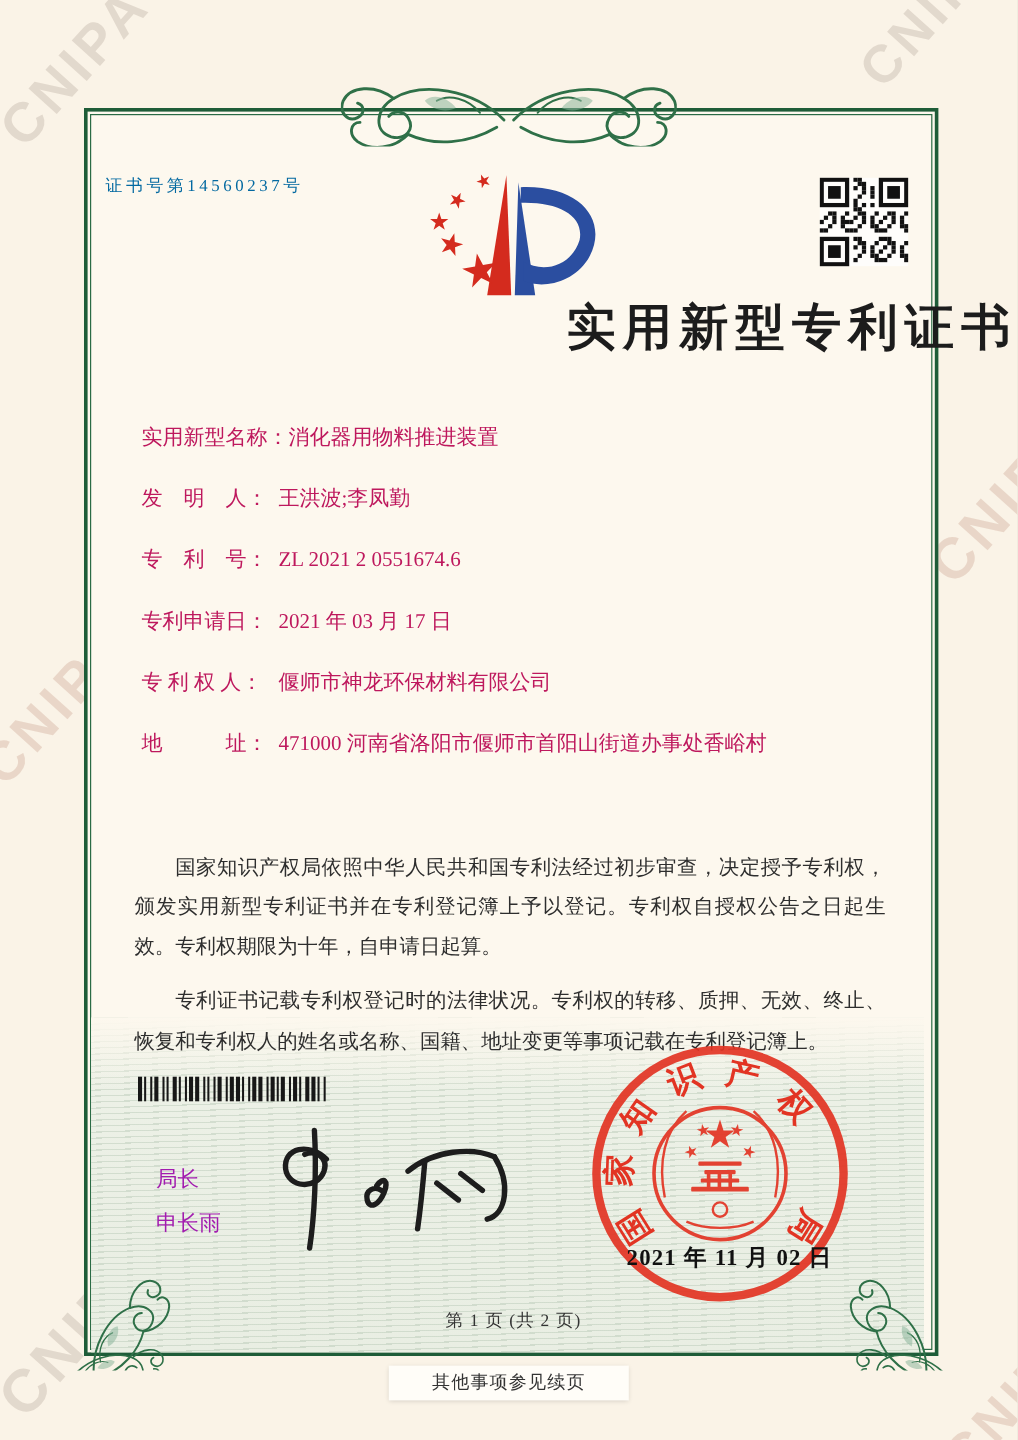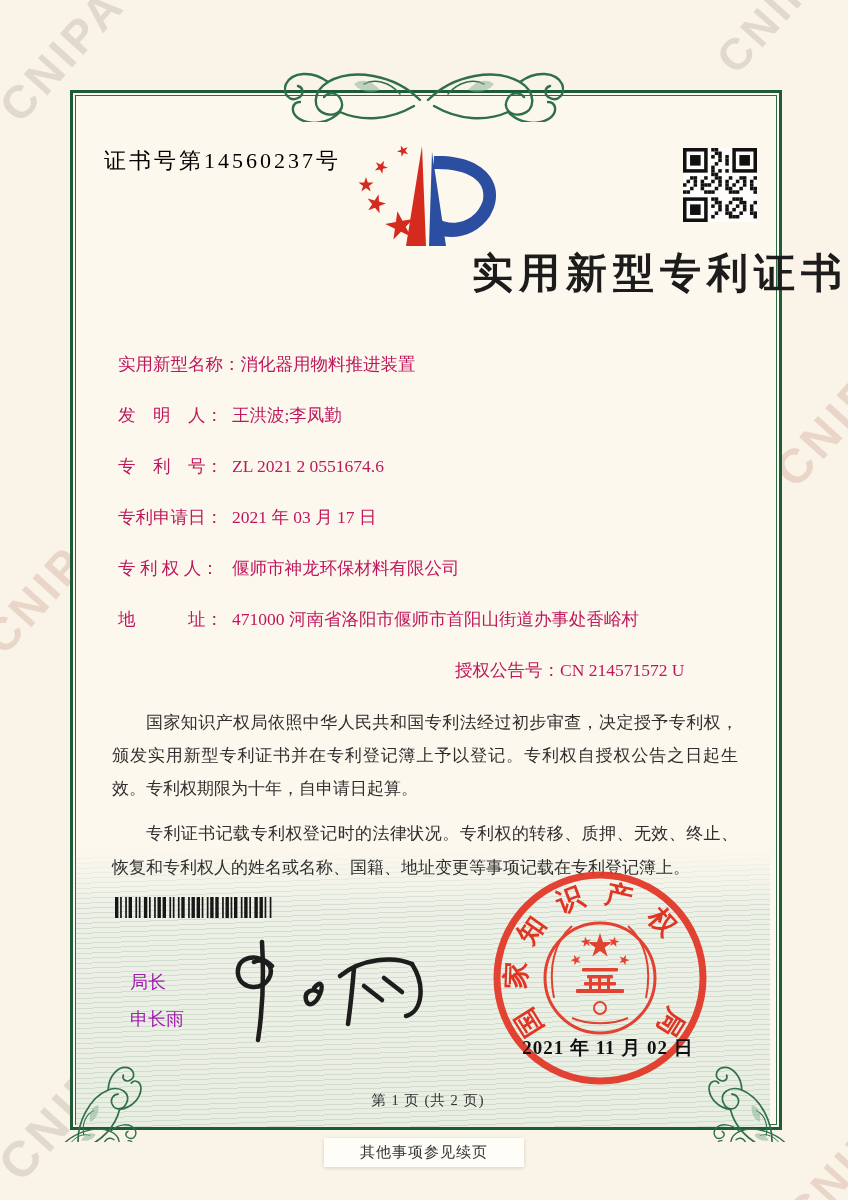--- a/index.html
+++ b/index.html
@@ -27,22 +27,22 @@
     background:
       linear-gradient(180deg,rgba(253,248,238,1) 0px,rgba(253,248,238,0) 60px),
       repeating-linear-gradient(178deg,rgba(122,154,126,0.22) 0px,rgba(122,154,126,0.22) 1px,rgba(0,0,0,0) 1px,rgba(0,0,0,0) 5px),
       linear-gradient(#edf1e7,#e9eee3);
   }
   .ornament{position:absolute;z-index:2;}
   .orn-top{left:284px;top:58px;}
   .orn-bl{left:52px;top:1046px;}
   .orn-br{left:686px;top:1046px;transform:scaleX(-1);}
   .cert-no{
-    position:absolute;left:104px;top:146px;z-index:2;
-    font-size:22px;letter-spacing:3px;color:#000000;
+    position:absolute;left:88px;top:146px;z-index:2;
+    font-size:14px;letter-spacing:3px;color:#0369a1;
   }
   .logo{position:absolute;left:336px;top:138px;z-index:2;}
   .qr{position:absolute;left:683px;top:148px;z-index:2;}
   .title{
     position:absolute;left:0;top:246px;width:100%;text-align:right;z-index:2;
     font-size:41px;font-weight:bold;letter-spacing:6px;color:#1c1c1c;
   }
   .fields{position:absolute;left:118px;top:352px;width:630px;z-index:2;font-size:17.5px;color:#be185d;}
   .field-row{height:51px;position:relative;}
   .f-label{display:inline-block;min-width:114px;}
@@ -252,21 +252,20 @@
     <div class="field-row">
       <span class="f-label">专利申请日：</span><span class="f-value">2021 年 03 月 17 日</span>
     </div>
     <div class="field-row">
       <span class="f-label">专 利 权 人：</span><span class="f-value">偃师市神龙环保材料有限公司</span>
     </div>
     <div class="field-row">
       <span class="f-label">地　　　址：</span><span class="f-value">471000 河南省洛阳市偃师市首阳山街道办事处香峪村</span>
     </div>
     <div class="field-row">
-      <span class="f-col2"><span>授权公告号：</span><span>CN 214571572 U</span></span>
     </div>
   </div>
 
   <div class="paras">
     <p>国家知识产权局依照中华人民共和国专利法经过初步审查，决定授予专利权，颁发实用新型专利证书并在专利登记簿上予以登记。专利权自授权公告之日起生效。专利权期限为十年，自申请日起算。</p>
     <p>专利证书记载专利权登记时的法律状况。专利权的转移、质押、无效、终止、恢复和专利权人的姓名或名称、国籍、地址变更等事项记载在专利登记簿上。</p>
   </div>
 
   <svg class="barcode" id="barcode-svg" width="228" height="21" viewBox="0 0 228 21">
       <rect x="0" y="0" width="3.4" height="21" fill="#171717"></rect>

